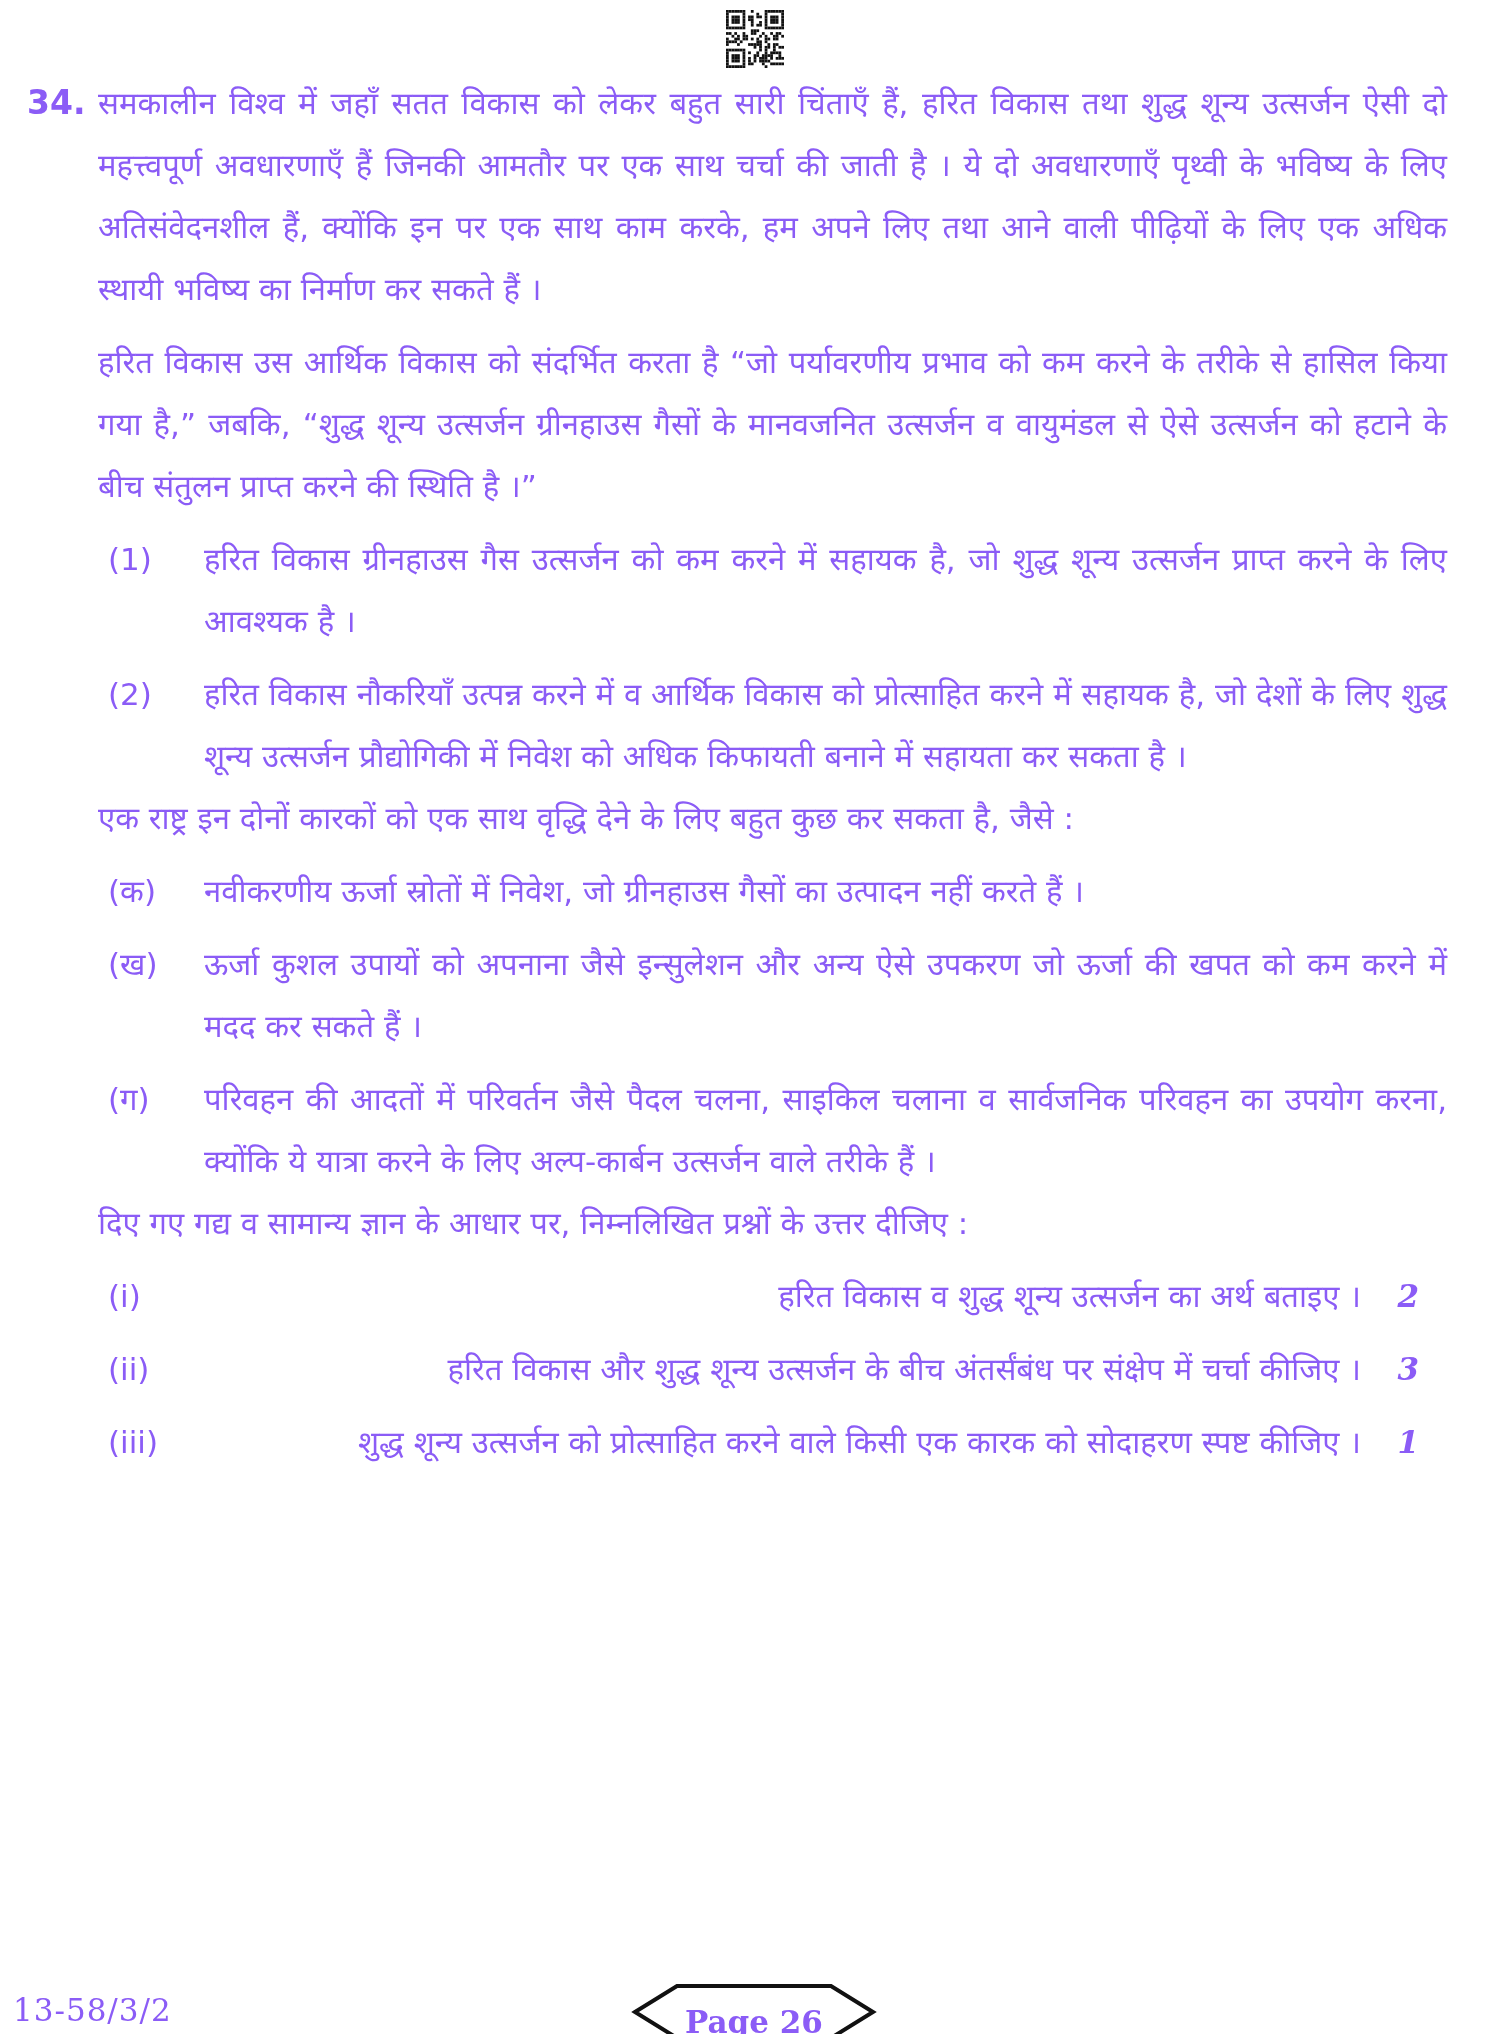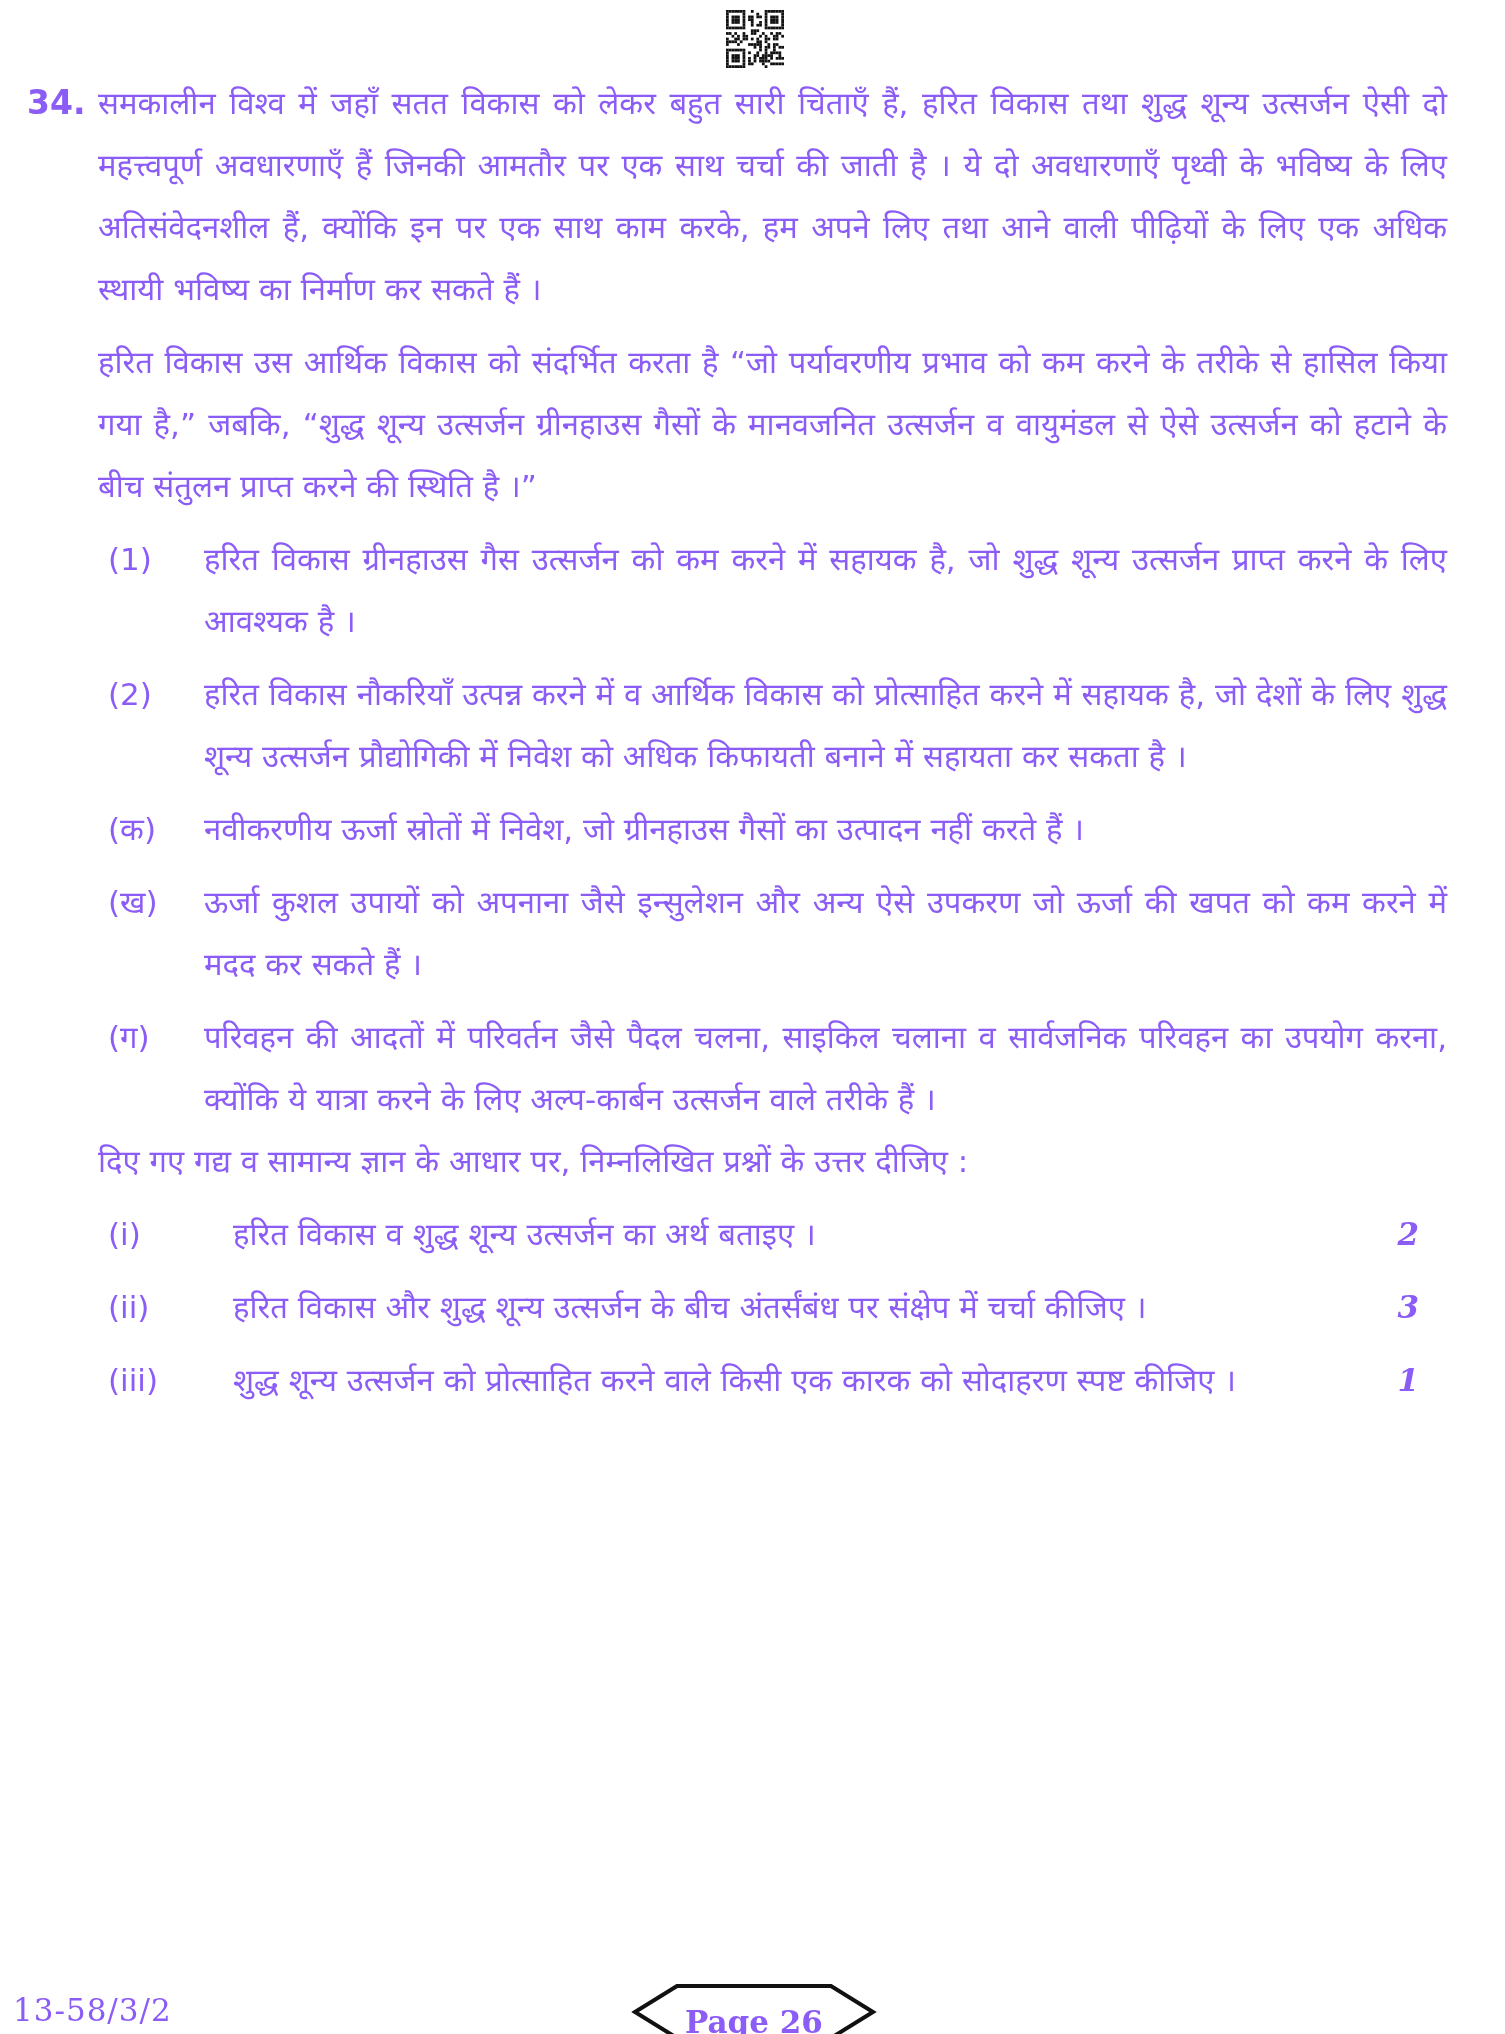--- a/index.html
+++ b/index.html
@@ -21,21 +21,21 @@
   }
   .q-body{flex:1;margin-right:58px;}
   .instruction{font-size:31px;line-height:62px;}
   .passage{font-size:31px;line-height:62px;text-align:justify;}
   .passage p{margin:0 0 0 0;padding:0;}
   .passage p + p, .item, .subq, .lead{margin-top:11px;}
   .item,.subq{display:flex;align-items:flex-start;}
   .marker{flex:0 0 106px;padding-left:10px;box-sizing:border-box;}
   .item-text{flex:1;text-align:justify;}
   .subq{align-items:flex-end;}
-  .subq .item-text{text-align:left;padding-right:20px;margin-left:29px;}
+  .subq .item-text{text-align:right;padding-right:20px;}
   .marks{
     flex:0 0 66px;text-align:right;padding-right:28px;box-sizing:border-box;
     font-family:"DejaVu Serif","Liberation Serif",serif;
     font-style:italic;font-weight:bold;font-size:31px;line-height:62px;
   }
   
   .footer-code{
     position:absolute;left:13px;top:1992px;
     font-family:"DejaVu Serif","Liberation Serif",serif;
     font-weight:normal;font-size:31px;letter-spacing:1px;
@@ -282,20 +282,21 @@
 
           <div class="item">
             <div class="marker">(1)</div>
             <div class="item-text">हरित विकास ग्रीनहाउस गैस उत्सर्जन को कम करने में सहायक है, जो शुद्ध शून्य उत्सर्जन प्राप्त करने के लिए आवश्यक है ।</div>
           </div>
           <div class="item">
             <div class="marker">(2)</div>
             <div class="item-text">हरित विकास नौकरियाँ उत्पन्न करने में व आर्थिक विकास को प्रोत्साहित करने में सहायक है, जो देशों के लिए शुद्ध शून्य उत्सर्जन प्रौद्योगिकी में निवेश को अधिक किफायती बनाने में सहायता कर सकता है ।</div>
           </div>
 
+          <p class="lead">एक राष्ट्र इन दोनों कारकों को एक साथ वृद्धि देने के लिए बहुत कुछ कर सकता है, जैसे :</p>
 
           <div class="item">
             <div class="marker">(क)</div>
             <div class="item-text">नवीकरणीय ऊर्जा स्रोतों में निवेश, जो ग्रीनहाउस गैसों का उत्पादन नहीं करते हैं ।</div>
           </div>
           <div class="item">
             <div class="marker">(ख)</div>
             <div class="item-text">ऊर्जा कुशल उपायों को अपनाना जैसे इन्सुलेशन और अन्य ऐसे उपकरण जो ऊर्जा की खपत को कम करने में मदद कर सकते हैं ।</div>
           </div>
           <div class="item">

